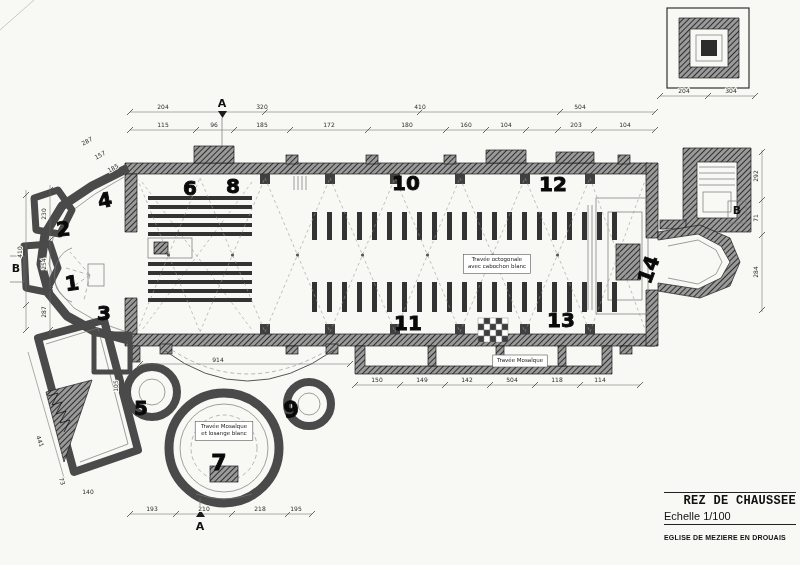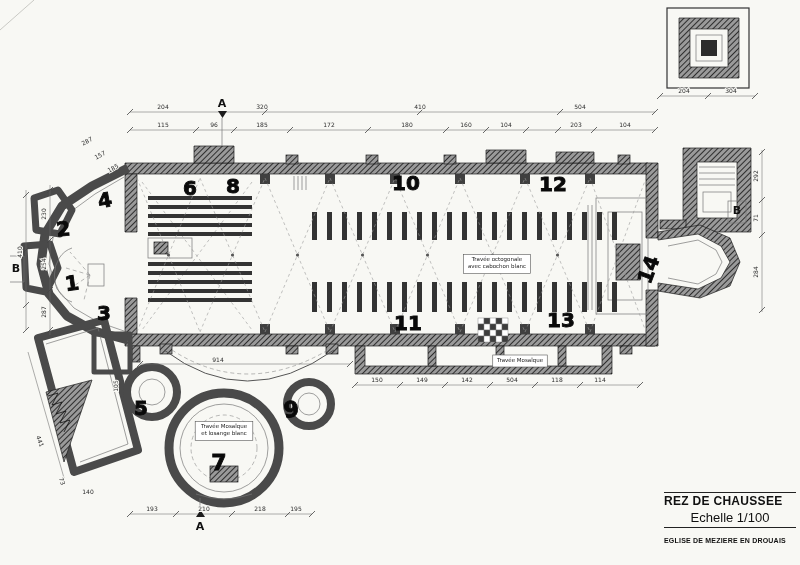--- a/index.html
+++ b/index.html
@@ -16,22 +16,22 @@
   .hand{font-family:"DejaVu Sans",sans-serif;font-weight:bold;fill:#0a0a0a;
         text-anchor:middle;stroke:#0a0a0a;stroke-width:.9;}
   .marker{font:bold 11px "DejaVu Sans",sans-serif;fill:#111;text-anchor:middle;}
   .annot{font:5.5px "DejaVu Sans",sans-serif;fill:#222;text-anchor:middle;}
   .pew{fill:#333;}
   .rib{stroke:#999;stroke-width:.6;stroke-dasharray:3 3;fill:none;}
   .tick{stroke:#444;stroke-width:.8;}
   
   .title-block{position:absolute;left:664px;top:492px;width:132px;color:#111;}
   .tb-rule{border-top:1.2px solid #222;margin:0 0 2px 0;}
-  .tb-title{font-size:12px;font-weight:bold;letter-spacing:.3px;text-align:left;line-height:1.15;}
-  .tb-scale{font-size:13px;text-align:center;margin:1px 0 2px 0;}
+  .tb-title{font-size:12px;font-weight:bold;letter-spacing:.3px;text-align:right;line-height:1.15;font-family:Liberation Mono, monospace;}
+  .tb-scale{font-size:11px;text-align:left;margin:1px 0 2px 0;}
   .tb-sub{font-size:7px;font-weight:bold;text-align:left;margin-top:9px;letter-spacing:.2px;}
 </style>
 </head>
 <body>
 
 <div class="page">
 
 <svg id="plan-svg" width="800" height="565" viewBox="0 0 800 565" xmlns="http://www.w3.org/2000/svg">
   <defs>
     <pattern id="hatch" width="4" height="4" patternUnits="userSpaceOnUse" patternTransform="rotate(45)">

